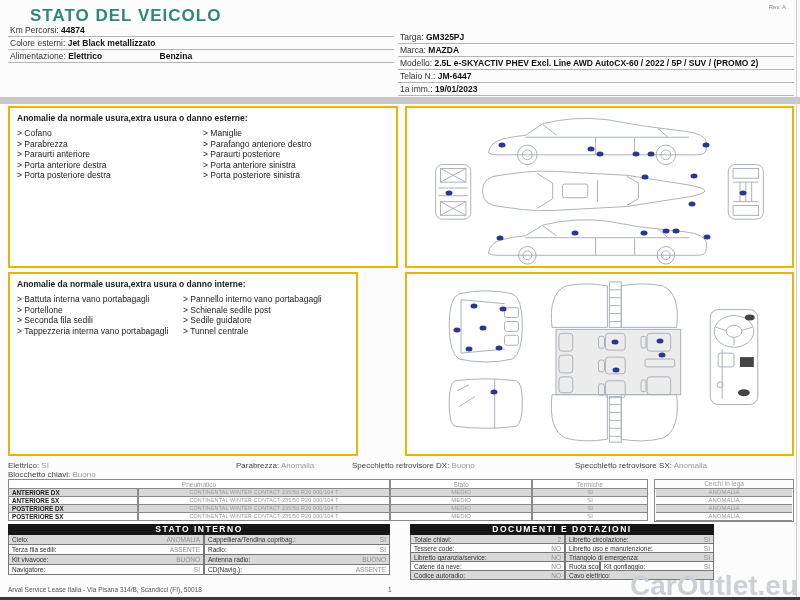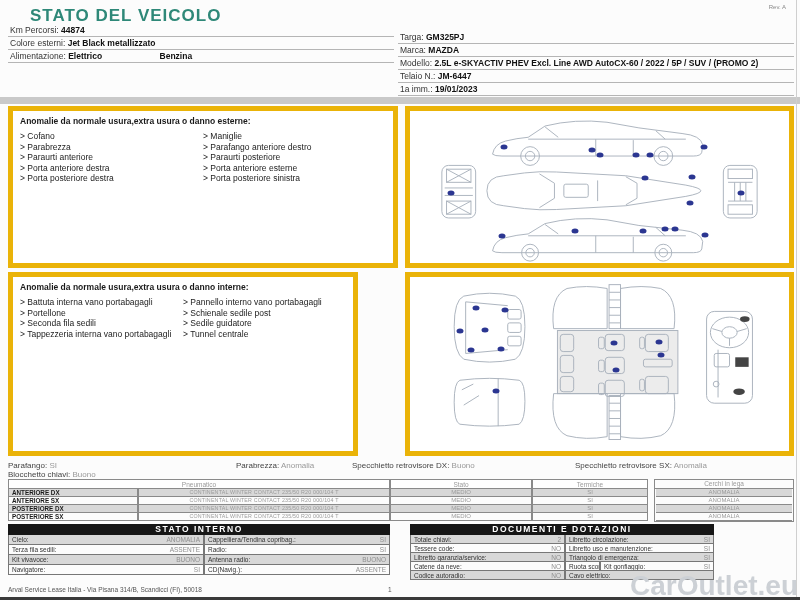--- a/index.html
+++ b/index.html
@@ -18,21 +18,21 @@
   .info-col { top:24px; }
   #info-left  { left:8px;  width:386px; }
   #info-right { left:398px; width:396px;margin-top:7px; }
   .info-row { border-bottom:1px solid #b5b5b5; font-size:8.5px; line-height:10px; padding:1px 0 1px 2px; color:#333; }
   .info-row b { color:#111; }
   .val2 { margin-left:55px; }
 
   .band { left:0; top:97px; width:800px; height:7px; background:#c9c9c9; }
 
   
-  .box { position:absolute; border:5px solid #eab308; background:#fff; }
+  .box { position:absolute; border:2px solid #eab308; background:#fff; }
   #box-ext-list { left:8px;  top:106px; width:390px; height:162px; padding:5px 7px; }
   #box-ext-diag { left:405px; top:106px; width:389px; height:162px; }
   #box-int-list { left:8px;  top:272px; width:350px; height:184px; padding:5px 7px; }
   #box-int-diag { left:405px; top:272px; width:389px; height:184px; }
   .anom-title { font-size:8.5px; font-weight:bold; margin-bottom:5px; color:#1a1a1a; }
   .anom-cols { display:flex; }
   .anom-col { width:50%; font-size:8.5px; line-height:10.5px; color:#222; }
   .anom-col .anom-item::before { content:"> "; }
   .diag { position:relative; width:100%; height:100%; }
   .diag svg { position:absolute; inset:0; }
@@ -137,21 +137,21 @@
         <div class="anom-item">Cofano</div>
         <div class="anom-item">Parabrezza</div>
         <div class="anom-item">Paraurti anteriore</div>
         <div class="anom-item">Porta anteriore destra</div>
         <div class="anom-item">Porta posteriore destra</div>
       </div>
     <div class="anom-col">
         <div class="anom-item">Maniglie</div>
         <div class="anom-item">Parafango anteriore destro</div>
         <div class="anom-item">Paraurti posteriore</div>
-        <div class="anom-item">Porta anteriore esterne</div>
+        <div class="anom-item">Porta anteriore sinistra</div>
         <div class="anom-item">Porta posteriore sinistra</div>
       </div>
   </div>
 </div>
 
 <div class="box" id="box-ext-diag">
   <div class="diag">
     <svg viewBox="0 0 388 162" width="100%" height="100%" fill="none" stroke="#a9b1bc" stroke-width="1">
 
       <g transform="translate(72,8)">
@@ -296,21 +296,21 @@
       <span class="dmg-dot" style="left: 24%; top: 41.2%; background: rgb(43, 54, 145);"></span>
       <span class="dmg-dot" style="left: 22.7%; top: 65.4%; background: rgb(43, 54, 145);"></span>
       <span class="dmg-dot" style="left: 53.9%; top: 37.9%; background: rgb(43, 54, 145);"></span>
       <span class="dmg-dot" style="left: 65.7%; top: 37.4%; background: rgb(43, 54, 145);"></span>
       <span class="dmg-dot" style="left: 66.2%; top: 45.1%; background: rgb(43, 54, 145);"></span>
       <span class="dmg-dot" style="left: 54.4%; top: 53.3%; background: rgb(43, 54, 145);"></span>
     </div>
 </div>
 
 <div class="abs sum" style="left:8px">
-  <span>Parafango:</span>
+  <span>Elettrico:</span>
   <i>SI</i>
 </div>
 <div class="abs sum" style="left:236px">
   <span>Parabrezza:</span>
   <i>Anomalia</i>
 </div>
 <div class="abs sum" style="left:352px">
   <span>Specchietto retrovisore DX:</span>
   <i>Buono</i>
 </div>

